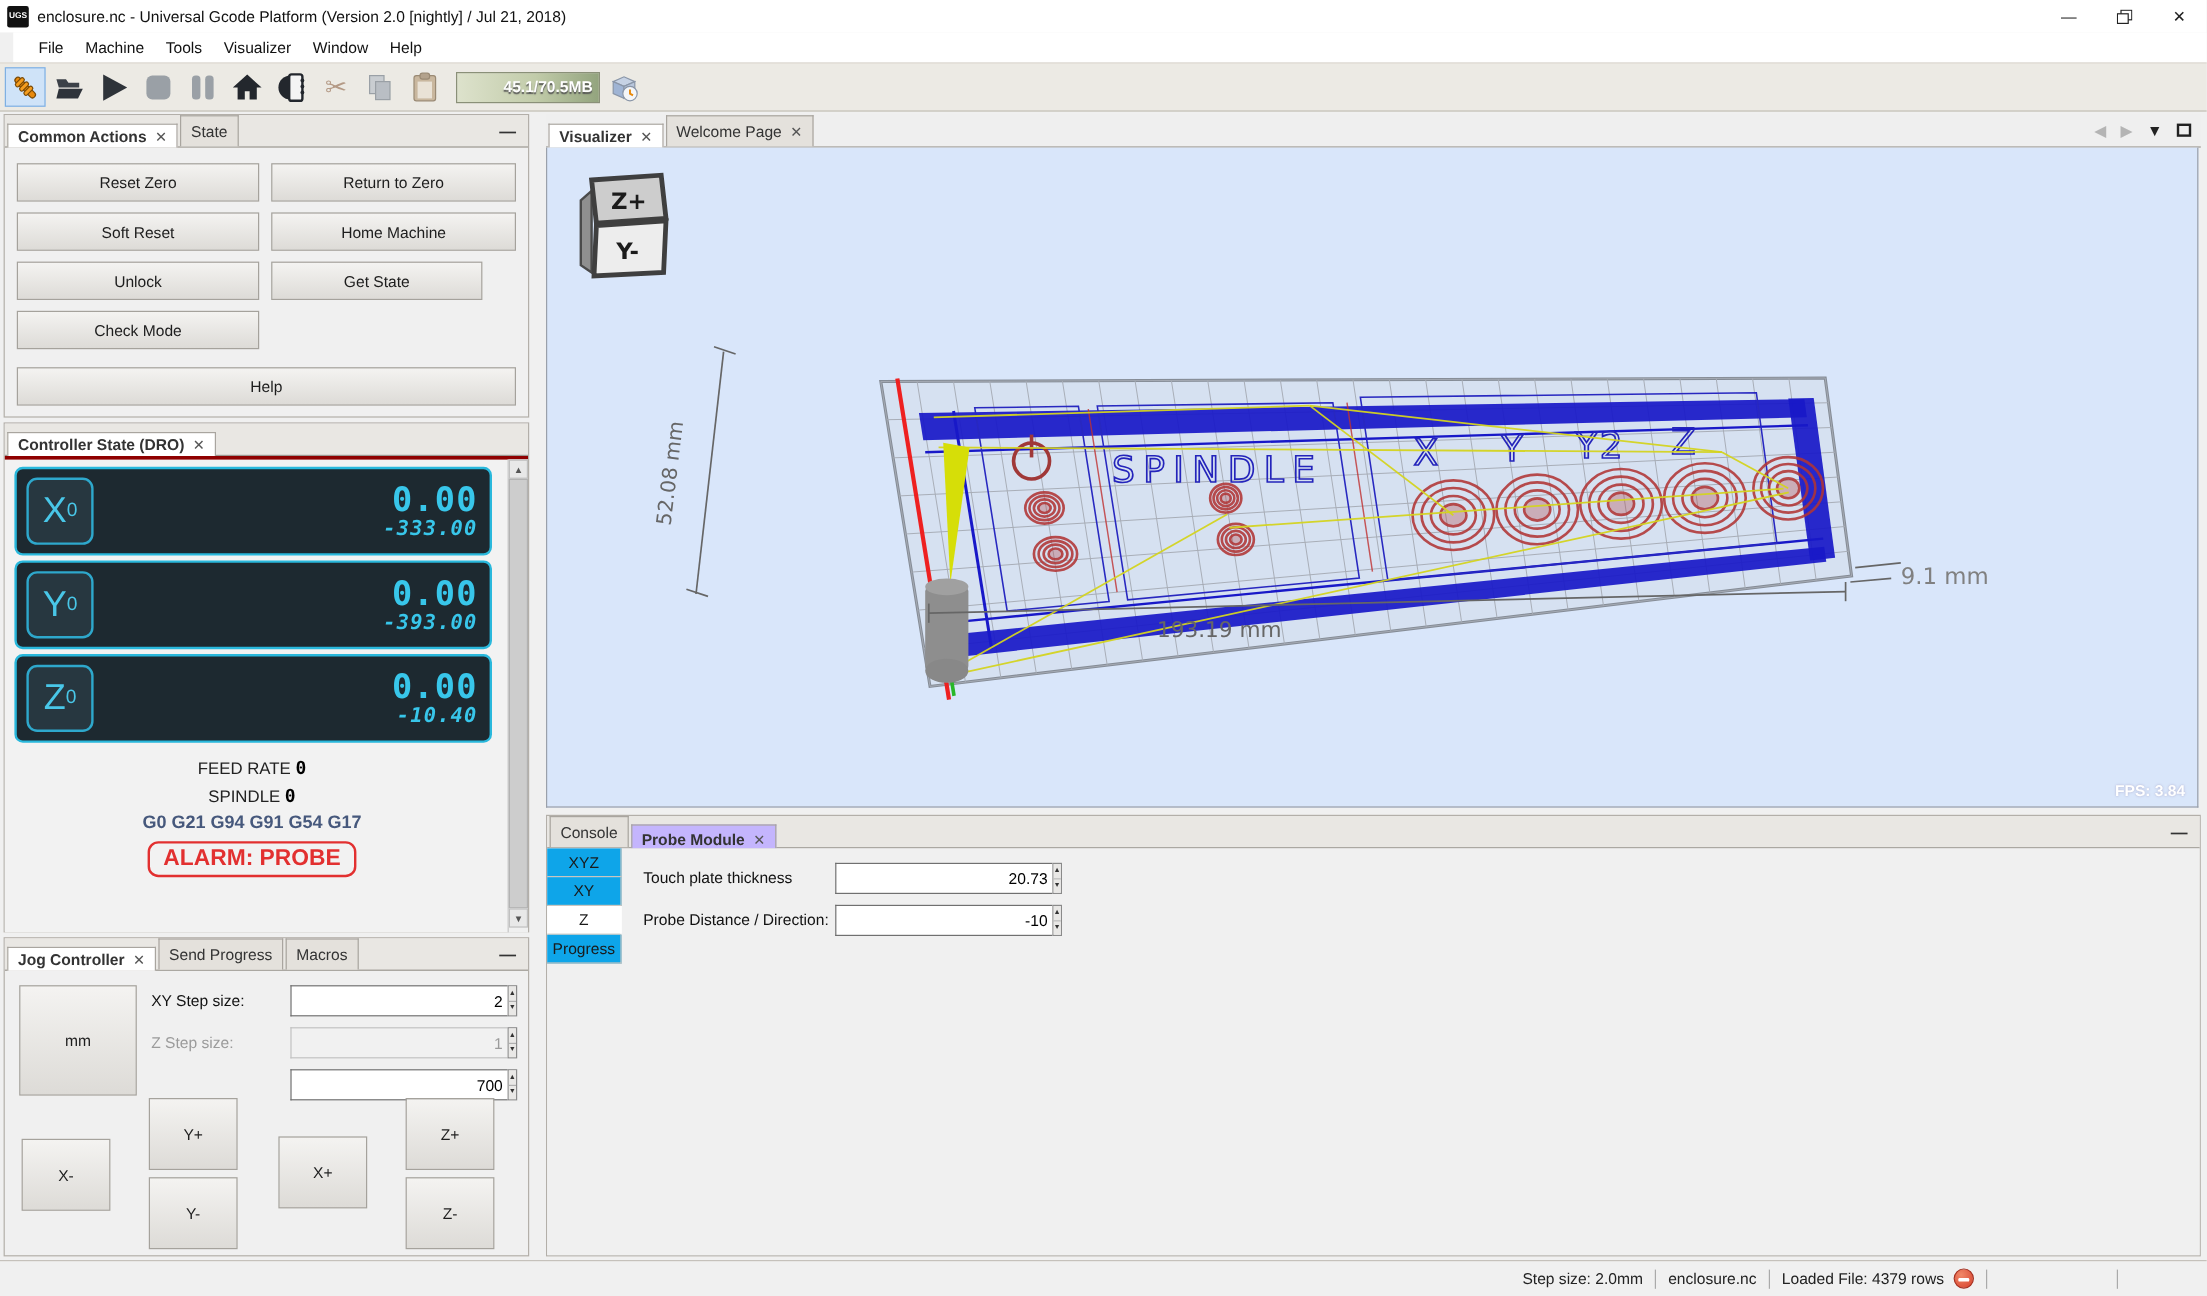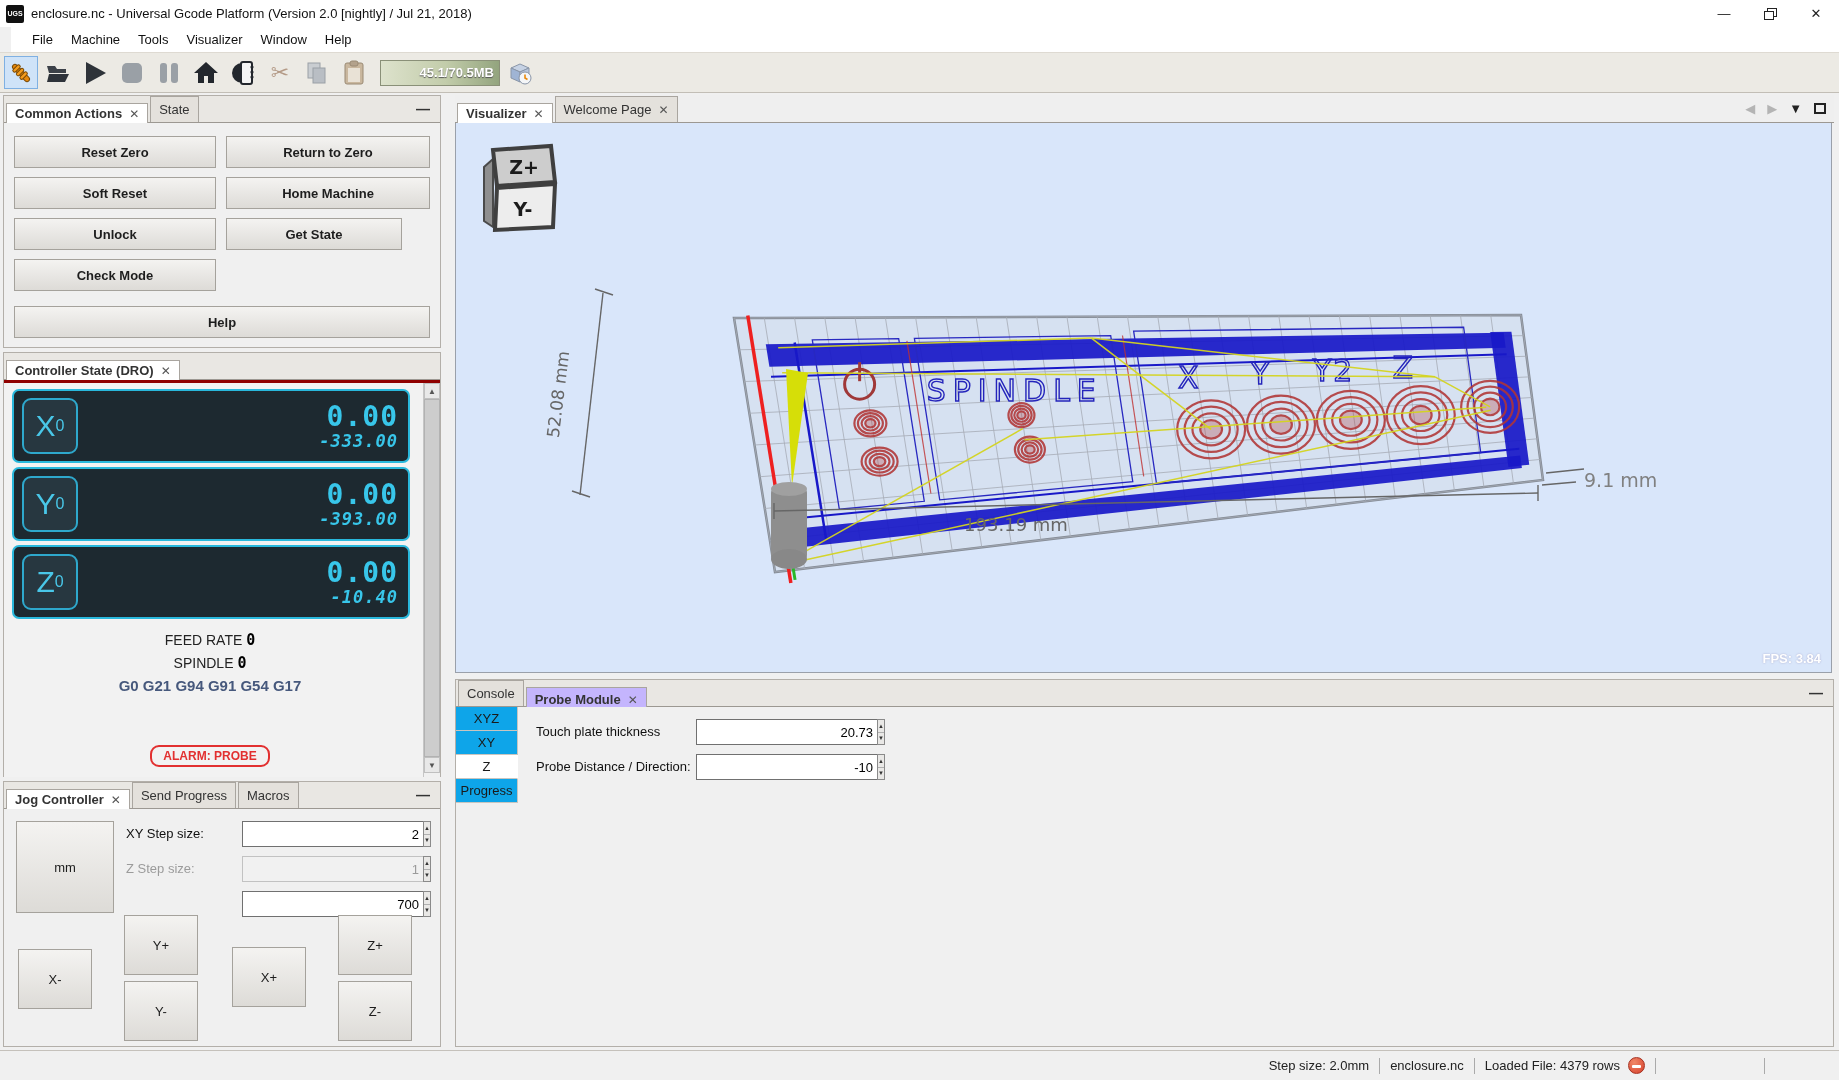--- a/index.html
+++ b/index.html
@@ -27,37 +27,37 @@
   .panel { position:absolute; background:#f0f0f0; border:1px solid #b3afa9; }
   .tabrow { height:27px; background:#e9e7e3; border-bottom:1px solid #9c9892; display:flex; align-items:flex-end; }
   .tab { height:26px; padding:0 8px; display:flex; align-items:center; gap:7px; font-size:13px; color:#333; background:#e4e1dc; border:1px solid #a9a59f; border-bottom:none; margin-left:2px; }
   .tab.active { background:#ffffff; font-weight:bold; height:20px; margin-bottom:-1px; }
   .tab .x { color:#555; font-size:12px; font-weight:normal; }
   .min-btn { margin-left:auto; margin-right:10px; align-self:center; color:#333; font-weight:bold; font-size:14px; }
 
   .uibtn { background:linear-gradient(#f4f3f1,#dddbd7); border:1px solid #a5a29c; font-size:13px; color:#1d1d1d; display:flex; align-items:center; justify-content:center; font-family:"Liberation Sans",sans-serif; }
 
   
-  .ca-body { position:relative; height:226px;font-weight:bold; }
+  .ca-body { position:relative; height:226px; }
   .ca-btn { position:absolute; height:32px; }
 
   
   .dro-body { position:relative; height:397px; background:#f2f2f2; }
   .dro-redline { position:absolute; left:0; top:0; width:100%; height:3px; background:#8f0000; }
   .axis-row { position:absolute; left:8px; width:398px; height:74px; background:#1d2930; border:2px solid #29b8dc; border-radius:7px; display:flex; align-items:center; }
   .axis-btn { width:56px; height:56px; margin-left:8px; background:#273740; border:2px solid #2ea8cc; border-radius:9px; color:#49c7e8; font-size:30px; display:flex; align-items:center; justify-content:center; }
   .axis-btn sub { font-size:16px; }
   .axis-vals { margin-left:auto; margin-right:10px; text-align:right; }
   .axis-work { font-family:"DejaVu Sans Mono",monospace; font-weight:bold; font-size:28px; color:#38c6ea; letter-spacing:1px; line-height:30px; }
   .axis-mach { font-family:"DejaVu Sans Mono",monospace; font-weight:bold; font-style:italic; font-size:17px; color:#38c6ea; letter-spacing:1px; line-height:19px; }
   .dro-line { text-align:center; font-size:14px; color:#222; margin-top:5px; }
   .lcd { font-family:"DejaVu Sans Mono",monospace; font-weight:bold; font-size:15px; color:#000; }
   .gcode-line { text-align:center; font-size:15px; font-weight:bold; color:#46587c; margin-top:5px; }
   .alarm-wrap { text-align:center; margin-top:7px; }
-  .alarm-pill { display:inline-block; border:2px solid #e23030; border-radius:9px; color:#e23030; font-weight:bold; font-size:12px; padding:2px 11px;margin-top:44px; }
+  .alarm-pill { display:inline-block; border:2px solid #e23030; border-radius:9px; color:#e23030; font-weight:bold; font-size:19px; padding:2px 11px; }
   .dro-scroll { position:absolute; right:0; top:3px; width:17px; height:394px; background:#f0f0f0; border-left:1px solid #c6c6c6; }
   .dro-scroll .arr { height:16px; display:flex; align-items:center; justify-content:center; font-size:8px; color:#555; background:#e8e8e8; border:1px solid #c0c0c0; }
   .dro-scroll .thumb { height:358px; background:#cdcdcd; border:1px solid #b2b2b2; }
 
   
   .jog-body { position:relative; height:238px; }
   .jog-label { position:absolute; font-size:13px; color:#111; line-height:26px; }
   .jog-label.dis, .spinner.dis input { color:#9b9b9b; }
   .spinner { position:absolute; height:26px; display:flex; }
   .spinner input { flex:1; border:1px solid #707070; border-right:none; text-align:right; padding-right:4px; font-size:13px; font-family:"Liberation Sans",sans-serif; background:#fff; }

